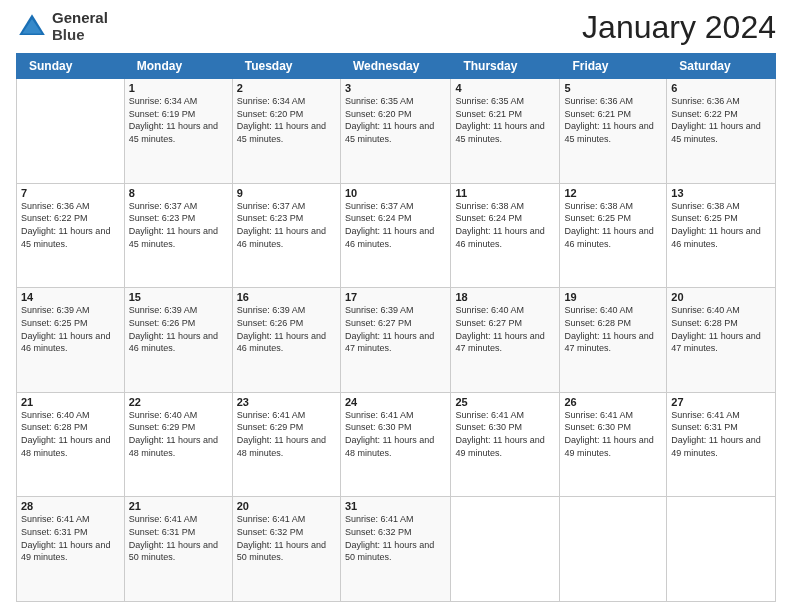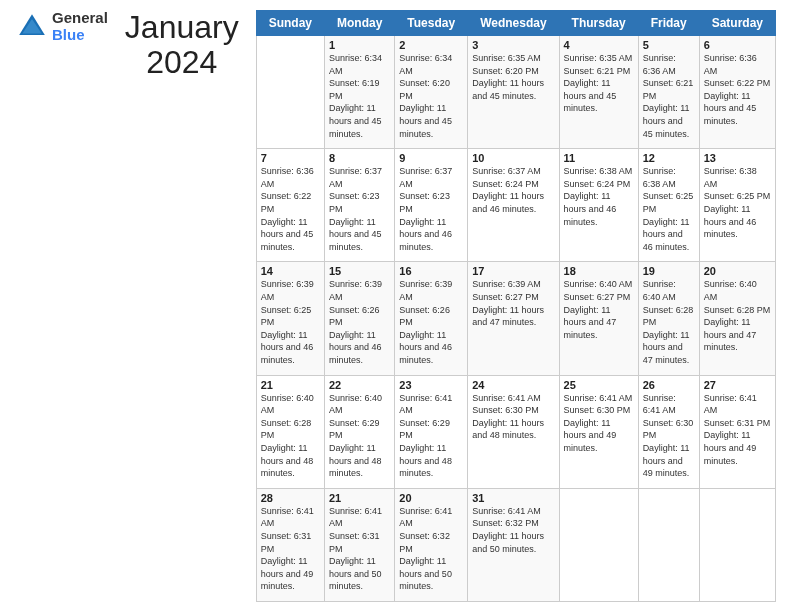--- a/index.html
+++ b/index.html
@@ -8,21 +8,21 @@
       background: #fff;
       width: 792px;
       height: 612px;
       overflow: hidden;
     }
     .page {
       width: 792px;
       height: 612px;
       padding: 10px 16px 10px 16px;
       display: flex;
-      flex-direction: row;
+      flex-direction: column;
     }
     .header {
       display: flex;
       justify-content: space-between;
       align-items: flex-start;
       margin-bottom: 8px;
     }
     .logo {
       display: flex;
       align-items: center;
@@ -34,21 +34,21 @@
       line-height: 1.1;
     }
     .logo-general {
       font-size: 15px;
       font-weight: bold;
       color: #333;
     }
     .logo-blue {
       font-size: 15px;
       font-weight: bold;
-      color: #3b82f6;
+      color: #404040;
     }
     .logo-icon {
       width: 32px;
       height: 32px;
     }
     .title-block {
       text-align: center;
     }
     .month-title {
       font-size: 32px;

